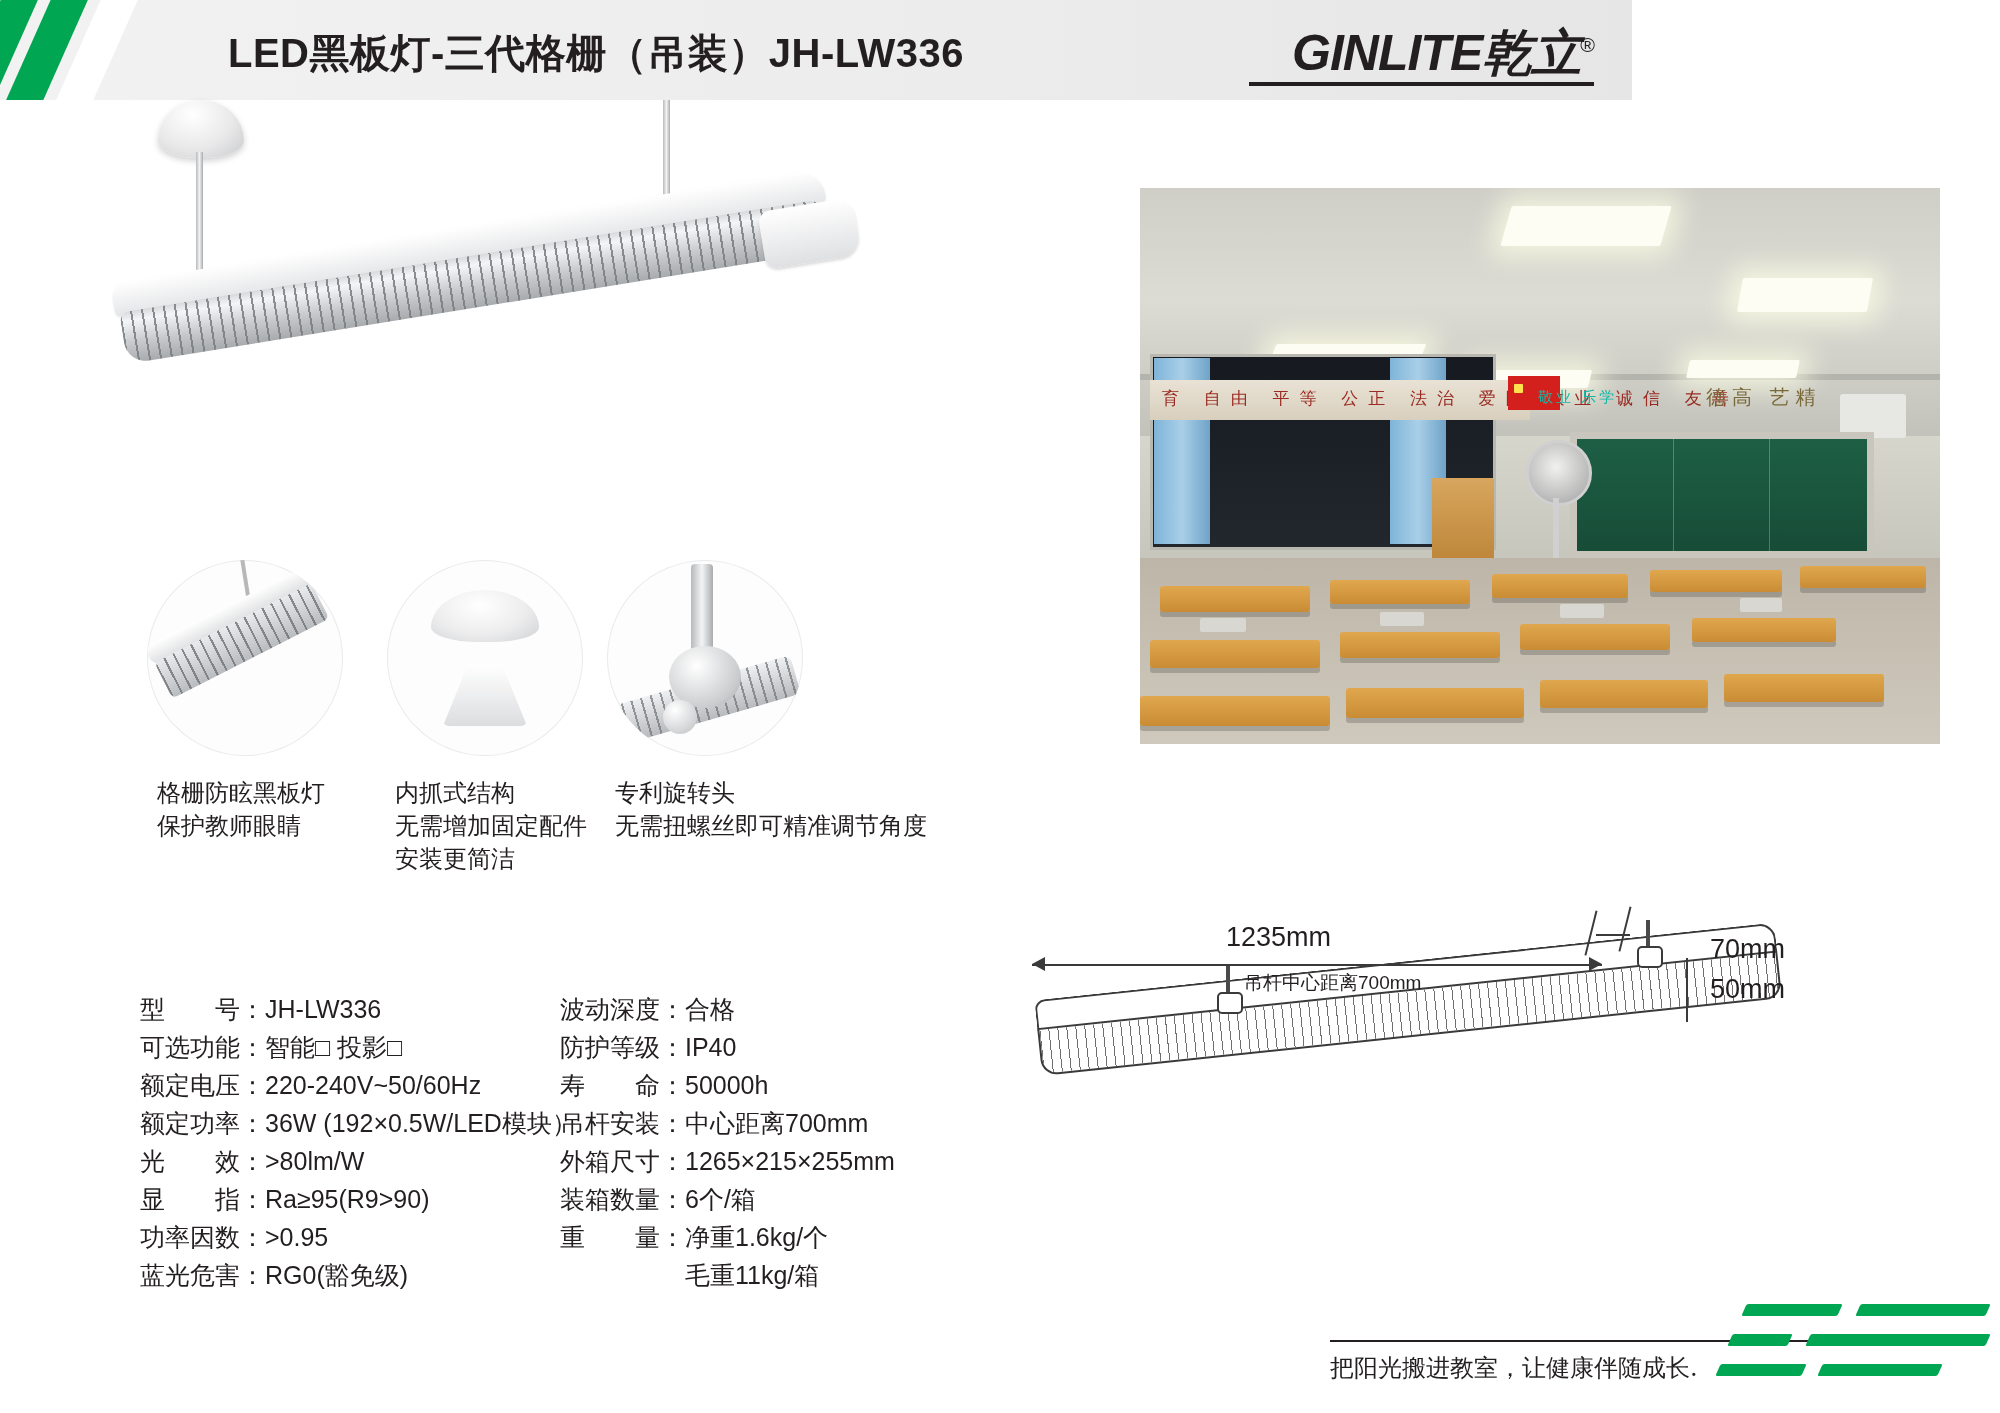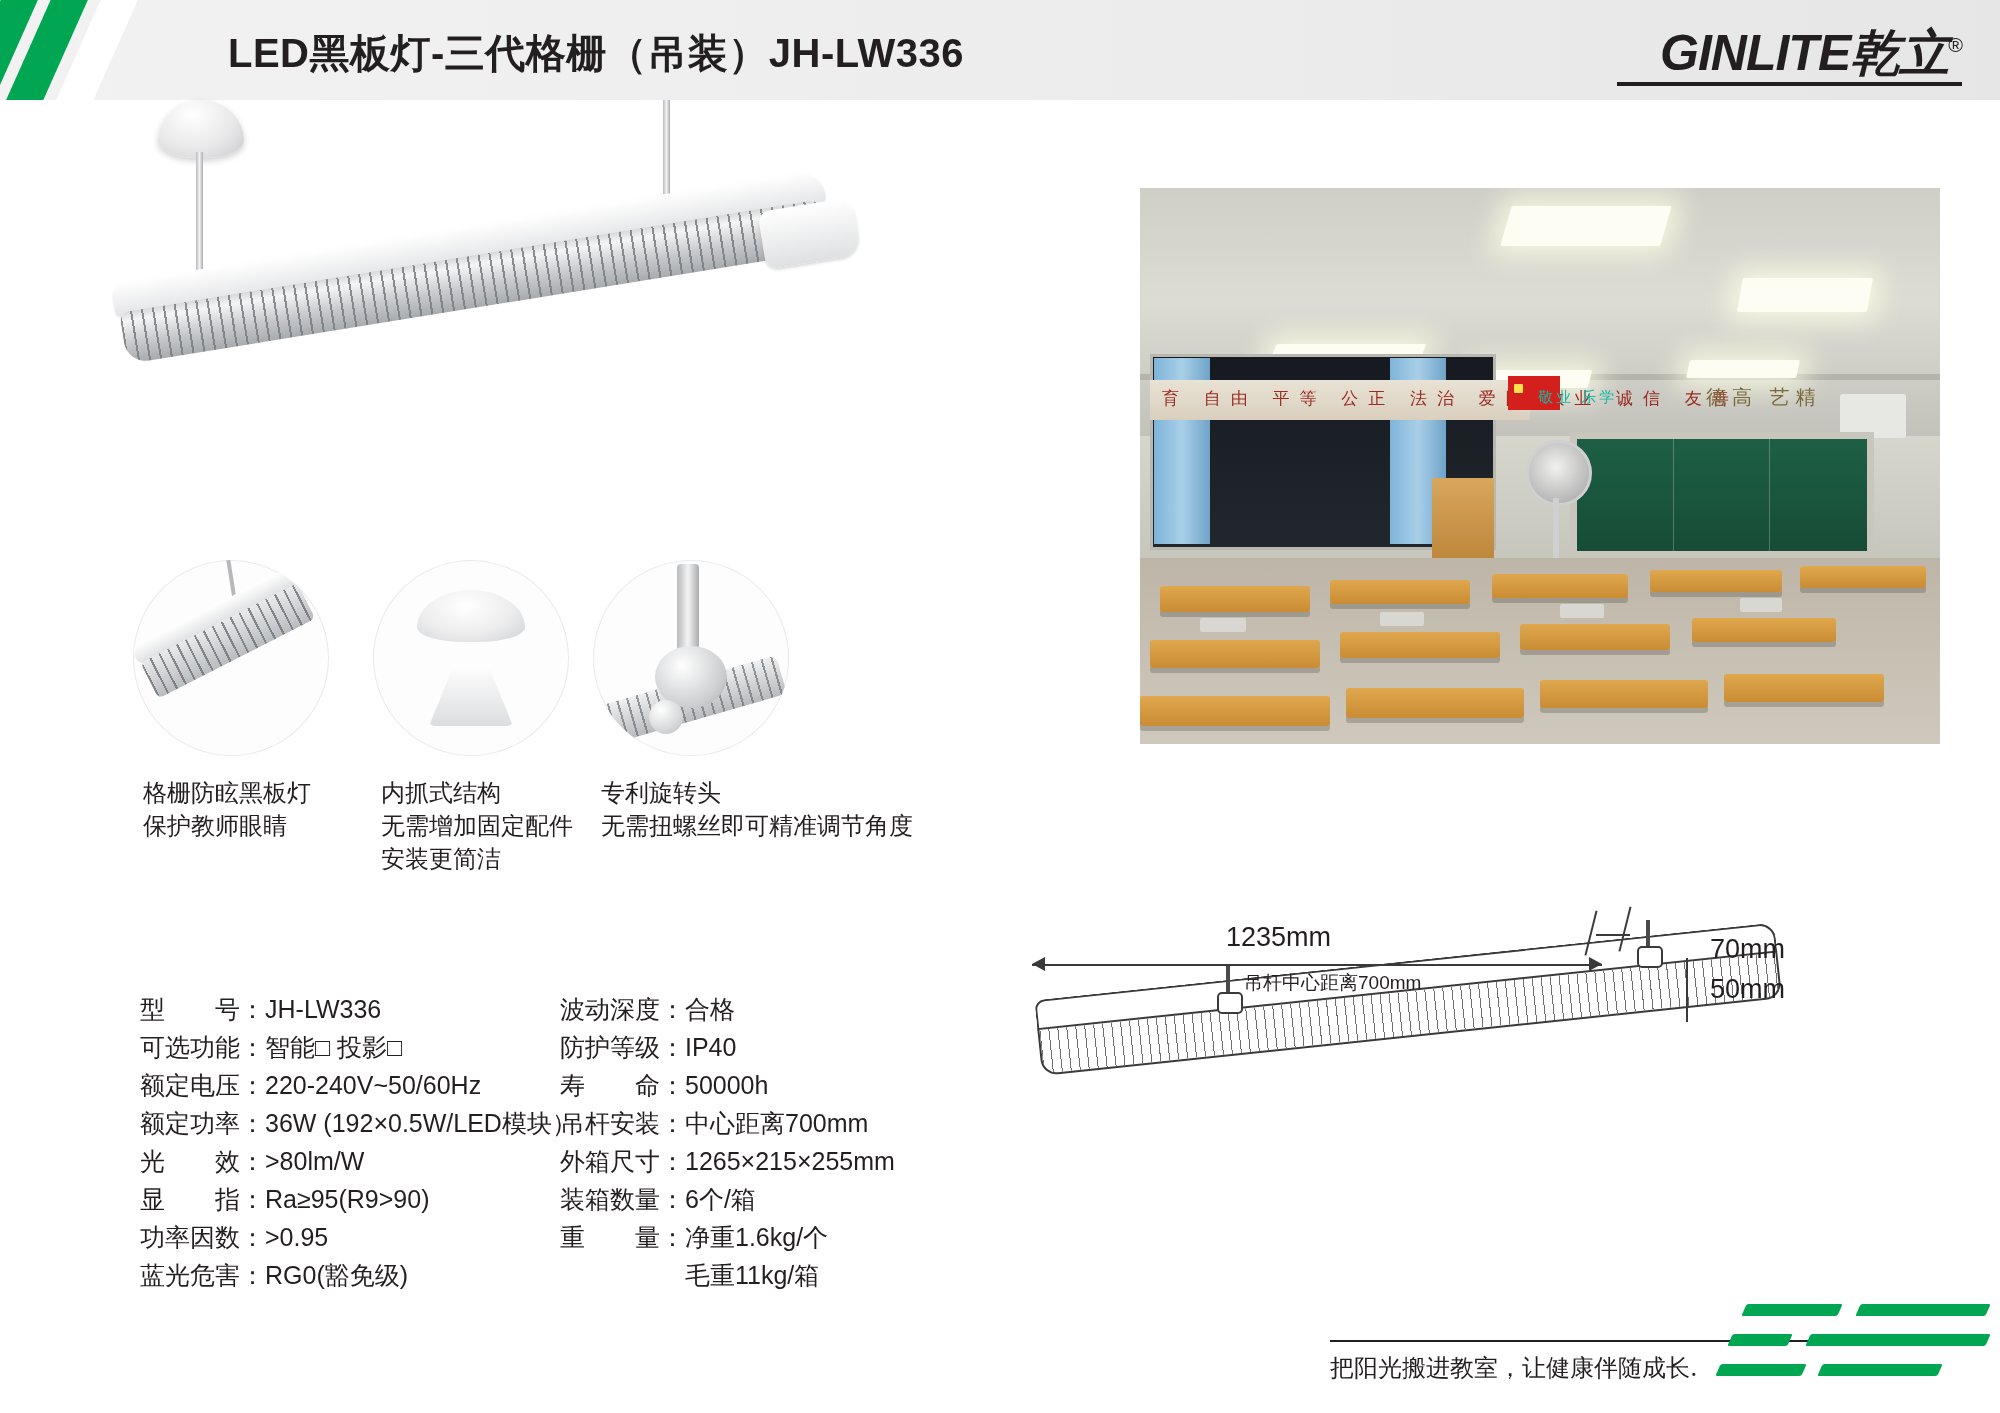--- a/index.html
+++ b/index.html
@@ -6,21 +6,21 @@
   body{
     width:2000px;height:1413px;
     background:#ffffff;
     font-family:"Liberation Sans","DejaVu Sans",sans-serif;
     color:#231f20;
     overflow:hidden;
     position:relative;
   }
   
   .header{
-    position:absolute;left:0;top:0;width:2000px;height:100px;
+    position:absolute;left:0;top:0;width:1632px;height:100px;
     background:linear-gradient(to right,#f2f2f2 0%,#ececec 60%,#e6e6e6 100%);
   }
   .header-stripes{
     position:absolute;left:0;top:0;width:230px;height:100px;overflow:hidden;
   }
   .header-stripes span{
     position:absolute;display:block;width:34px;height:190px;
     transform:rotate(24deg);transform-origin:top left;
   }
   .hs1{left:22px;top:-48px;background:#00a651;}
@@ -83,21 +83,21 @@
   }
   .lamp-endcap{
     position:absolute;left:642px;top:-16px;width:96px;height:58px;
     background:linear-gradient(to bottom,#ffffff,#dfe0e2);
     border-radius:12px 20px 20px 12px;
     box-shadow:0 2px 3px rgba(0,0,0,.15);
     transform:rotate(-9.2deg);transform-origin:left center;
   }
 
   
-  .features{position:absolute;left:133px;top:560px;width:740px;height:300px;}
+  .features{position:absolute;left:147px;top:560px;width:740px;height:300px;}
   .fcircle{
     position:absolute;width:196px;height:196px;border-radius:50%;
     background:#fdfdfd;overflow:hidden;
     box-shadow:inset 0 0 0 1px #eaeaea;
   }
   .fc1{left:0px;top:0px;}
   .fc2{left:240px;top:0px;}
   .fc3{left:460px;top:0px;}
   .fc-img1{
     position:absolute;left:8px;top:42px;width:180px;height:90px;

